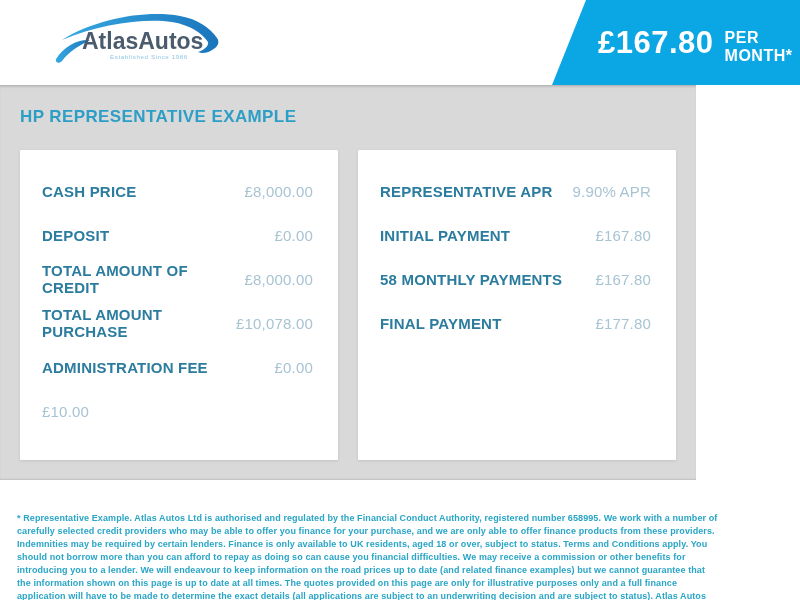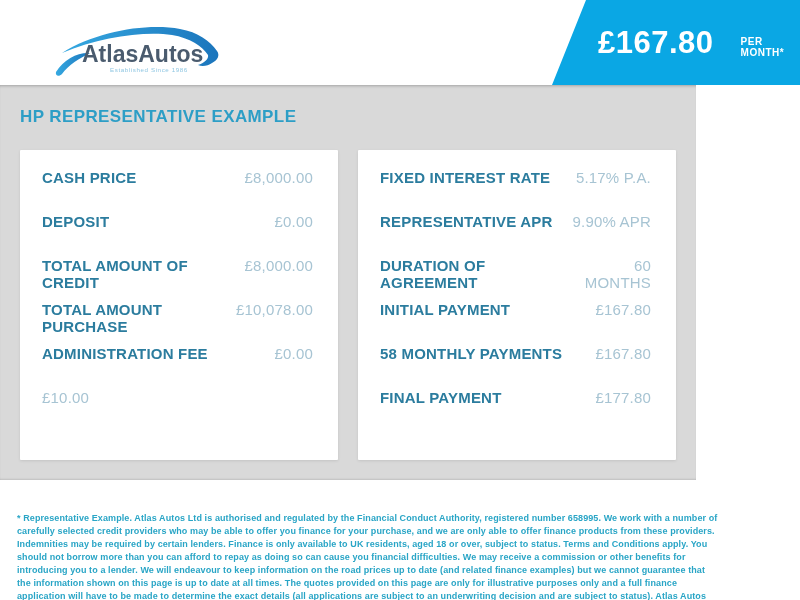--- a/index.html
+++ b/index.html
@@ -12,50 +12,50 @@
     --logo-text:#4a5b6e;
     --logo-swoosh:#2b9bd8;
   }
   *{margin:0;padding:0;box-sizing:border-box;}
   html,body{width:800px;height:600px;overflow:hidden;background:#ffffff;
     font-family:"Liberation Sans", sans-serif;}
   .page{position:relative;width:800px;height:600px;background:#ffffff;}
 
   
   .header{position:relative;width:800px;height:85px;background:#ffffff;}
-  .logo{position:absolute;left:52px;top:19px;width:175px;height:66px;}
+  .logo{position:absolute;left:52px;top:6px;width:175px;height:66px;}
   .price-banner{
     position:absolute;right:0;top:0;height:85px;width:248px;
     background:var(--banner-blue);
     clip-path:polygon(34px 0,100% 0,100% 100%,0 100%);
     display:flex;align-items:center;justify-content:flex-start;
     padding-left:46px;gap:11px;color:#ffffff;
   }
   .price-amount{font-size:31px;font-weight:700;letter-spacing:0.5px;}
-  .price-period{font-size:10px;font-weight:700;letter-spacing:0.5px;padding-top:8px;margin-left:16px;}
+  .price-period{font-size:16px;font-weight:700;letter-spacing:0.5px;padding-top:8px;}
 
   
   .band{
     position:relative;width:696px;height:395px;background:var(--background-gray);
     box-shadow:inset 0 3px 3px -2px rgba(0,0,0,0.25), inset 0 -2px 2px -1px rgba(0,0,0,0.12);
     padding:0 20px;
   }
   .band-title{
     padding-top:22px;font-size:17px;font-weight:700;color:var(--heading-blue);
     letter-spacing:0.4px;
   }
   .cards{display:flex;gap:20px;margin-top:23px;}
   .card{
     background:#ffffff;height:310px;border-radius:1px;
     box-shadow:0 1px 3px rgba(0,0,0,0.10);
     padding:19px 25px 0 22px;display:flex;flex-direction:column;
   }
   .card.left{width:370px;}
   .card.right{width:370px;}
-  .finance-row{height:44px;display:flex;justify-content:space-between;}
+  .finance-row{height:44px;display:flex;align-items:center;justify-content:space-between;}
   .finance-label{font-size:15px;font-weight:700;color:var(--label-teal);letter-spacing:0.2px;}
   .finance-value{font-size:15px;font-weight:400;color:var(--value-blue);letter-spacing:0.2px;text-align:right;}
 
   
   .footer{position:relative;width:736px;padding:9px 17px 0 17px;background:#ffffff;margin-top:23px;}
   .disclaimer{
     font-size:9px;line-height:13px;font-weight:700;color:var(--footer-teal);
     text-align:left;letter-spacing:0.1px;
   }
 
@@ -116,30 +116,22 @@
           <span class="finance-label">ADMINISTRATION FEE</span>
           <span class="finance-value">£0.00</span>
         </div>
         <div class="finance-row">
           <span class="finance-value">£10.00</span>
         </div>
       </div>
 
       <div class="card right">
         <div class="finance-row">
-          <span class="finance-label">FIXED INTEREST RATE</span>
-          <span class="finance-value">5.17% P.A.</span>
-        </div>
-        <div class="finance-row">
           <span class="finance-label">REPRESENTATIVE APR</span>
           <span class="finance-value">9.90% APR</span>
-        </div>
-        <div class="finance-row">
-          <span class="finance-label">DURATION OF AGREEMENT</span>
-          <span class="finance-value">60 MONTHS</span>
         </div>
         <div class="finance-row">
           <span class="finance-label">INITIAL PAYMENT</span>
           <span class="finance-value">£167.80</span>
         </div>
         <div class="finance-row">
           <span class="finance-label">58 MONTHLY PAYMENTS</span>
           <span class="finance-value">£167.80</span>
         </div>
         <div class="finance-row">

